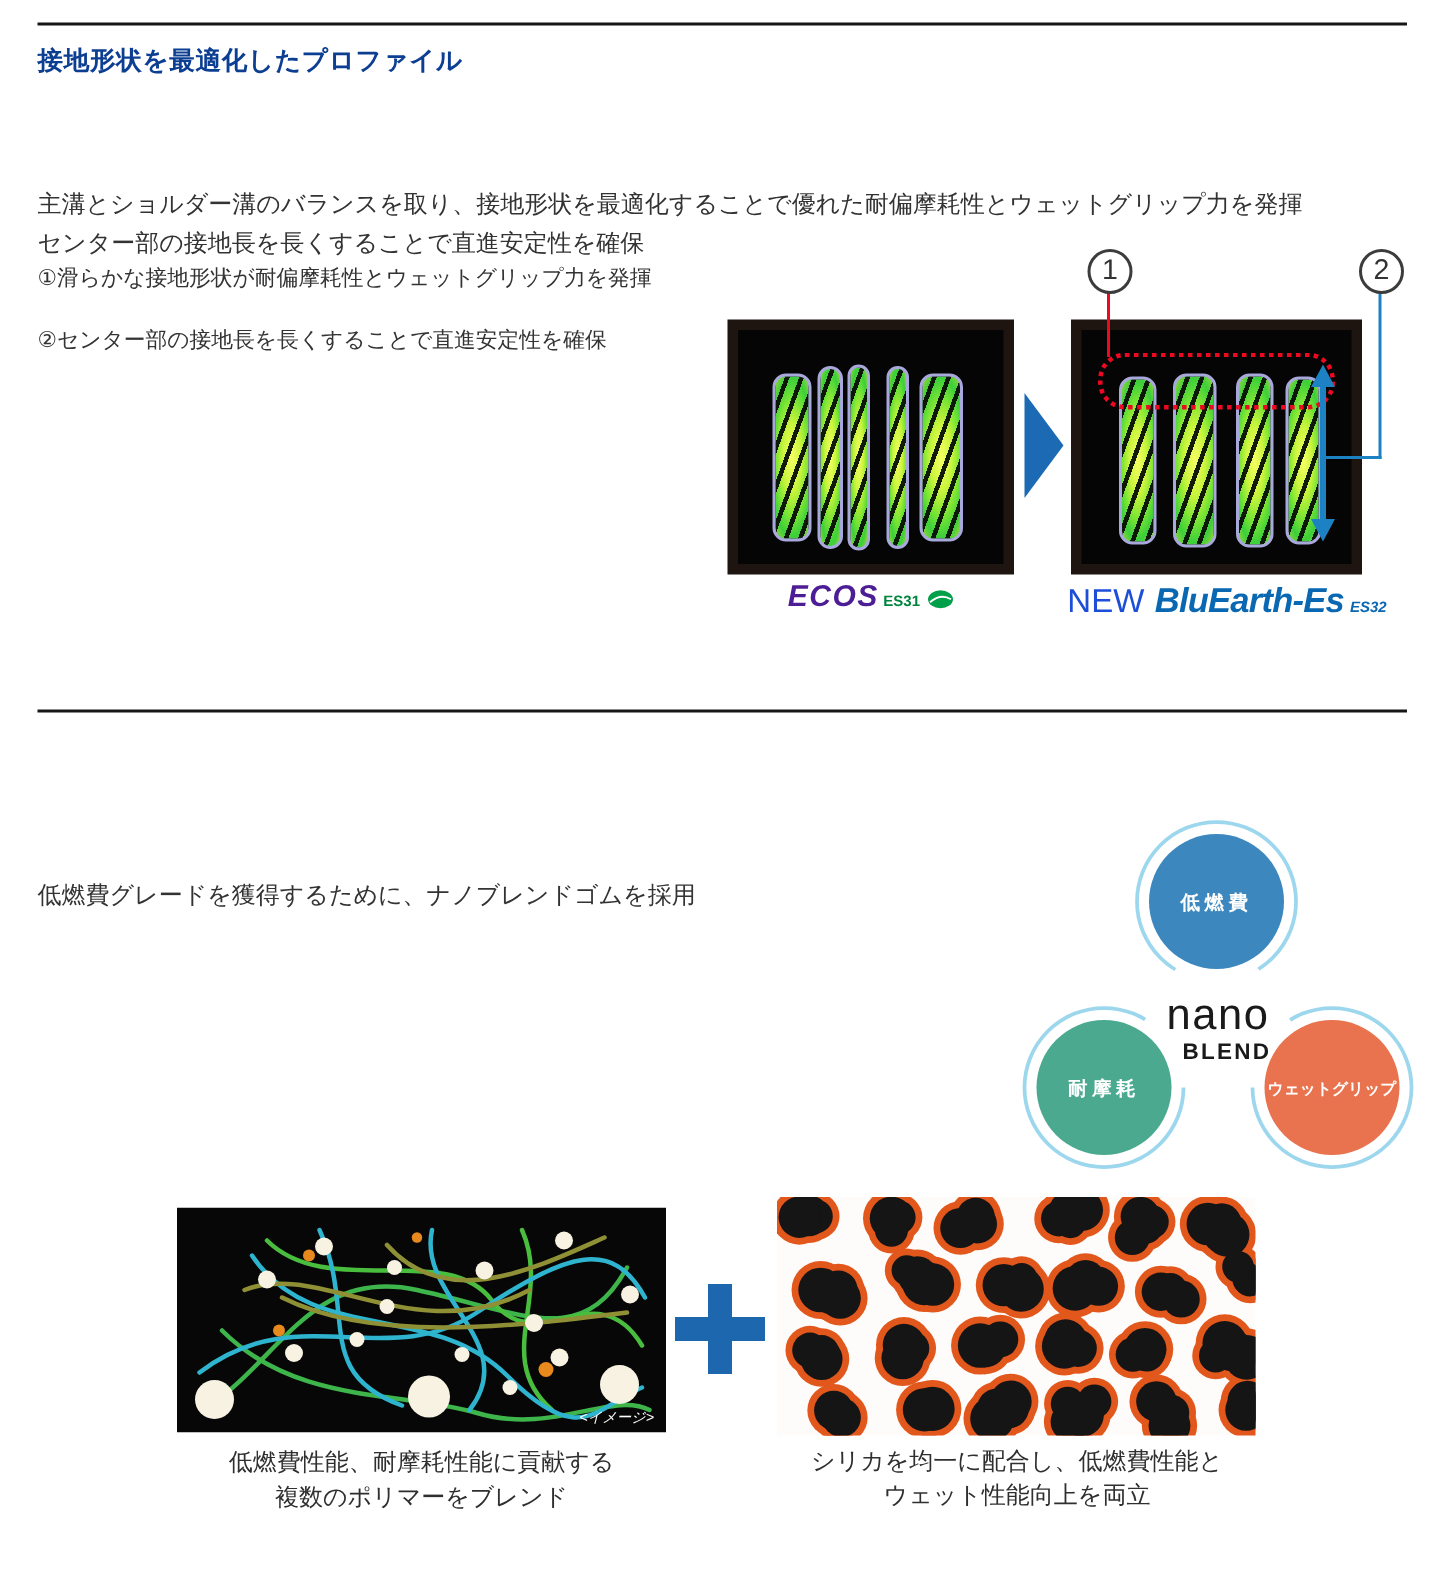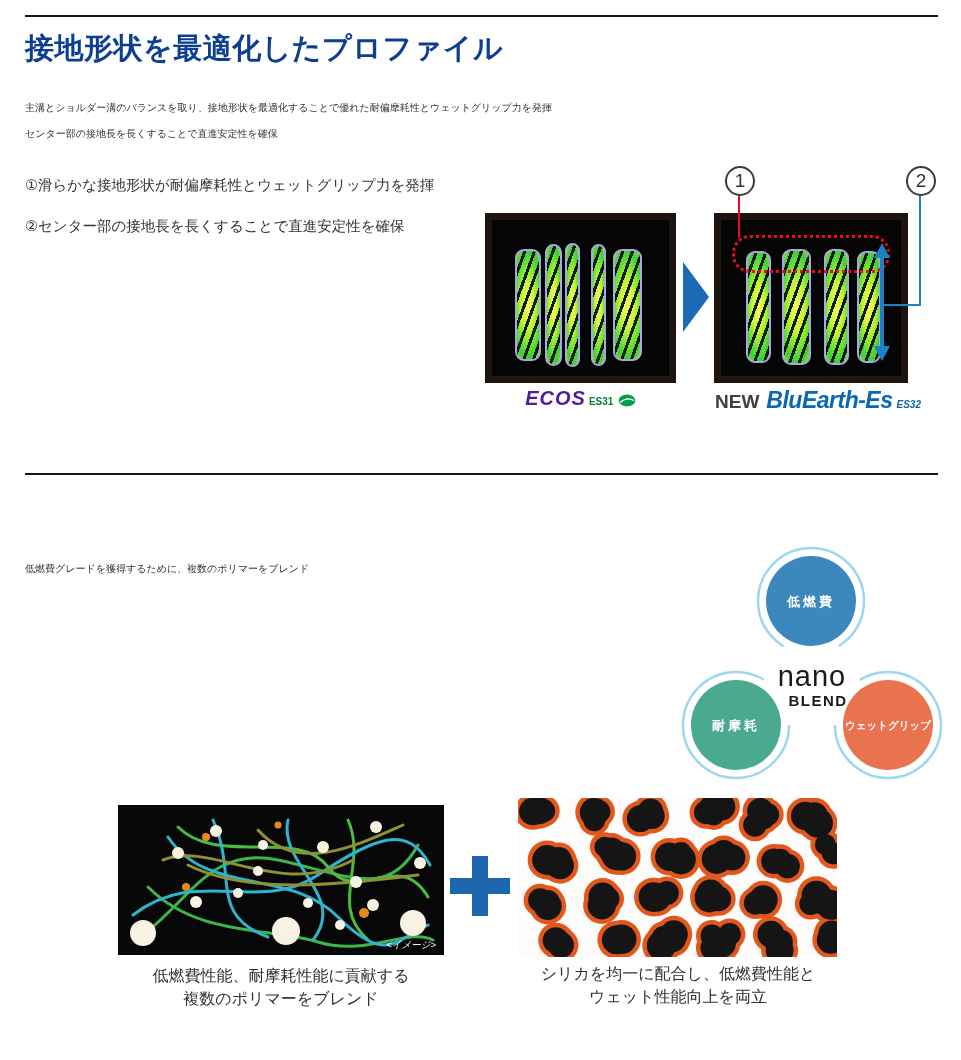--- a/index.html
+++ b/index.html
@@ -3,24 +3,24 @@
 <meta charset="utf-8">
 <style>
   * { margin:0; padding:0; box-sizing:border-box; }
   html,body { background:#fff; }
   body { font-family:"Liberation Sans","DejaVu Sans",sans-serif; color:#333; }
   .page { position:relative; width:961px; height:1060px; background:#fff; overflow:hidden; }
 
   .divider { position:absolute; left:25px; width:913px; height:2px; background:#161616; }
 
   .sec-title { position:absolute; left:25px; font-weight:bold; color:#0c3e92; letter-spacing:.5px; }
-  #title1 { top:29px; font-size:29px; }
+  #title1 { top:29px; font-size:17px; }
   #title2 { top:487px; font-size:24px; }
 
-  .body-text { position:absolute; left:25px; font-size:10px; line-height:26px; color:#333; }
+  .body-text { position:absolute; left:25px; font-size:16px; line-height:26px; color:#333;margin-top:29px; }
   .point-text { position:absolute; left:25px; font-size:14.5px; color:#333; }
 
   
   .patch-img { position:absolute; background:#1f1510; }
   .patch-inner { position:absolute; inset:7px; background:#050505; overflow:hidden; }
   .rib { position:absolute; border-radius:9px; border:2px solid #a9a8dc;
     background:
       repeating-linear-gradient(110deg, rgba(5,10,2,0) 0 6px, rgba(8,14,4,.95) 6px 9px),
       radial-gradient(80% 60% at 50% 50%, #f6ff64 0%, #c9f43c 35%, #7ce534 60%, #3bcf3a 82%, #8ed53c 100%);
   }
@@ -37,21 +37,21 @@
     font-size:19px; color:#333; z-index:5; }
   .conn { position:absolute; z-index:4; }
 
   .big-arrow { position:absolute; left:683px; top:262px; width:0; height:0;
     border-top:35px solid transparent; border-bottom:35px solid transparent;
     border-left:26px solid #1b6ab3; }
 
   .brand-label { position:absolute; top:387px; text-align:center; white-space:nowrap; }
   .ecos-word { font-size:20px; font-weight:900; font-style:italic; color:#4c1d95; letter-spacing:1px; }
   .ecos-model { font-size:10px; font-weight:bold; color:#00853e; margin-left:3px; }
-  .new-word { font-size:19px; font-weight:700; color:#404040; margin-right:7px; }
+  .new-word { font-size:22px; font-weight:400; color:#1d4ed8; margin-right:7px; }
   .blu-word { font-size:23px; font-weight:900; font-style:italic; color:#0a67b2; letter-spacing:-.5px;text-align:right; }
   .blu-model { font-size:10px; font-weight:bold; font-style:italic; color:#0a67b2; margin-left:4px; }
 
   
   #nano-svg { position:absolute; left:675px; top:538px; }
 
   
   .img-frame { position:absolute;font-style:italic; }
   .plus-wrap { position:absolute; left:450px; top:856px; width:60px; height:60px; }
   .plus-wrap .h { position:absolute; left:0; top:22px; width:60px; height:16px; background:#1c67ae; }
@@ -116,21 +116,21 @@
       <path d="M2,8.5 Q9,2.5 16,6.5" stroke="#fff" stroke-width="1.3" fill="none"></path>
     </svg>
   </div>
   <div class="brand-label" style="left:698px;width:240px">
     <span class="new-word">NEW</span><span class="blu-word">BluEarth-Es</span><span class="blu-model">ES32</span>
   </div>
 
   <div class="divider" style="top:473px"></div>
 
   <div class="body-text" style="top:556px">
-    <div>低燃費グレードを獲得するために、複数のポリマーをブレンド</div>
+    <div>低燃費グレードを獲得するために、ナノブレンドゴムを採用</div>
   </div>
 
   <svg id="nano-svg" width="290" height="260" viewBox="0 0 290 260">
 
     <circle cx="136" cy="63" r="53" fill="#fff" stroke="#9cd7ee" stroke-width="2.5"></circle>
     <circle cx="61" cy="187" r="53" fill="#fff" stroke="#9cd7ee" stroke-width="2.5"></circle>
     <circle cx="213" cy="187" r="53" fill="#fff" stroke="#9cd7ee" stroke-width="2.5"></circle>
     <polygon points="136,63 61,187 213,187" fill="#fff"></polygon>
 
     <circle cx="136" cy="63" r="45" fill="#3c88be"></circle>

